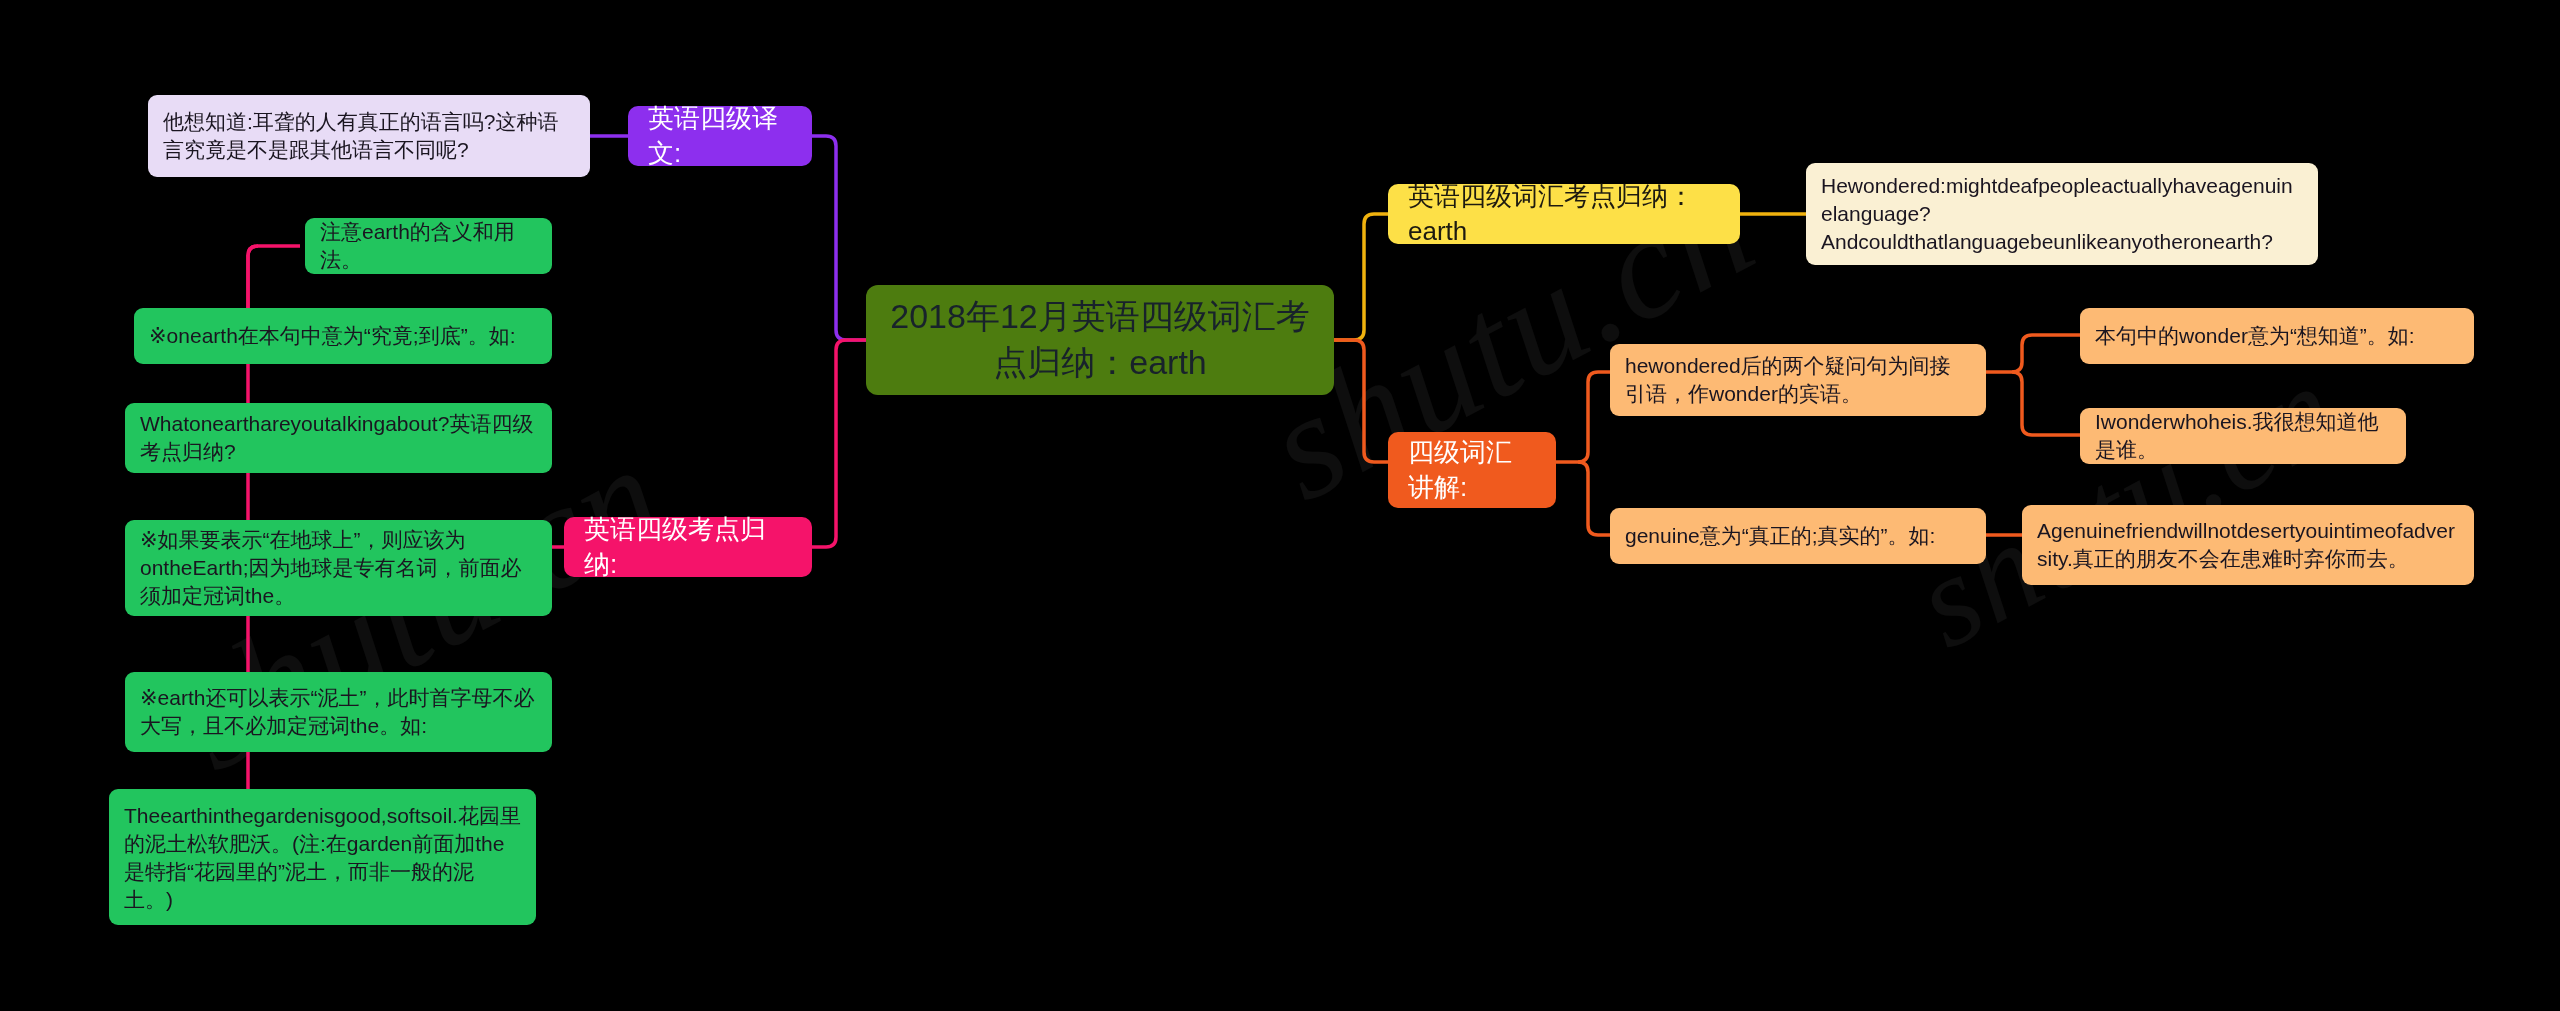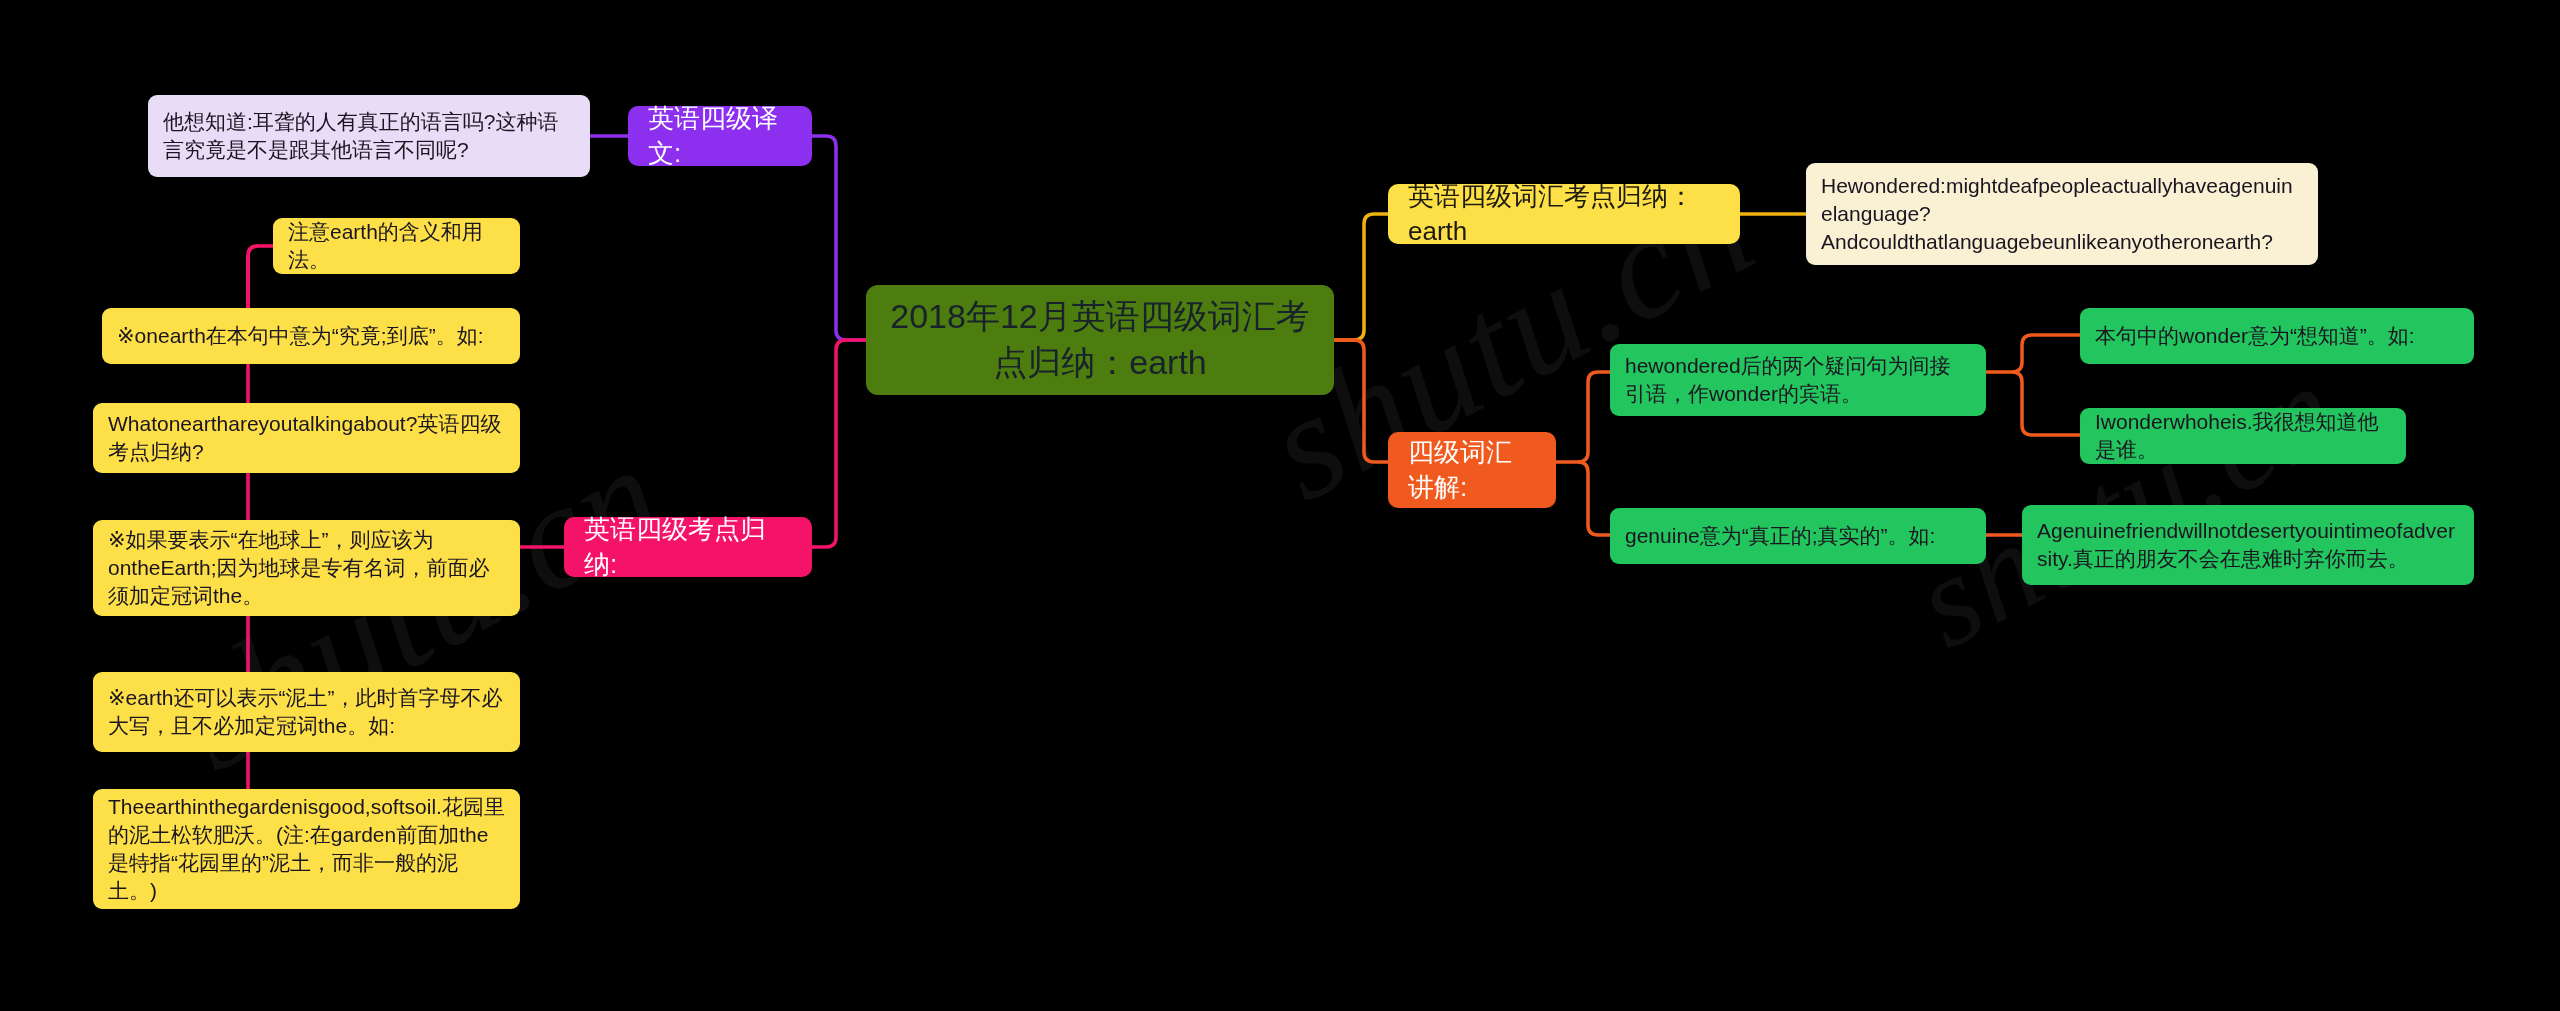--- a/index.html
+++ b/index.html
@@ -81,23 +81,23 @@
   
   .node-leaf {
     font-size: 21px;
     padding: 11px 15px;
     border-radius: 9px;
     color: #1a1520;
     display: flex;
     align-items: center;
   }
   .leaf-lilac  { background: #e8dcf6; }
-  .leaf-pink   { background: #fde047; }
+  .leaf-pink   { background: #22c55e; margin-left: 32px; }
   .leaf-cream  { background: #faf0d3; }
-  .leaf-peach  { background: #22c55e; }
+  .leaf-peach  { background: #fdba74; }
 </style>
 </head>
 <body>
 
 <div id="canvas">
 
   <div class="wm wm-a">shutu.cn</div>
   <div class="wm wm-b">shutu.cn</div>
   <div class="wm wm-c">shutu.cn</div>
 
@@ -168,21 +168,21 @@
   </div>
 
   <div class="node node-leaf leaf-pink" style="left:93px; top:520px; width:427px; height:96px;">
     <span>※如果要表示“在地球上”，则应该为ontheEarth;因为地球是专有名词，前面必须加定冠词the。</span>
   </div>
 
   <div class="node node-leaf leaf-pink" style="left:93px; top:672px; width:427px; height:80px;">
     <span>※earth还可以表示“泥土”，此时首字母不必大写，且不必加定冠词the。如:</span>
   </div>
 
-  <div class="node node-leaf leaf-pink" style="left:93px; top:789px; width:427px; height:120px;">
+  <div class="node node-leaf leaf-pink" style="left:77px; top:789px; width:427px; height:136px;align-items:flex-end;">
     <span>Theearthinthegardenisgood,softsoil.花园里的泥土松软肥沃。(注:在garden前面加the是特指“花园里的”泥土，而非一般的泥土。)</span>
   </div>
 
   <div class="node node-cat cat-gold" style="left:1388px; top:184px; width:352px; height:60px;">
     <span>英语四级词汇考点归纳：earth</span>
   </div>
 
   <div class="node node-leaf leaf-cream" style="left:1806px; top:163px; width:512px; height:102px;">
     <span>Hewondered:mightdeafpeopleactuallyhaveagenuinelanguage?Andcouldthatlanguagebeunlikeanyotheronearth?</span>
   </div>

